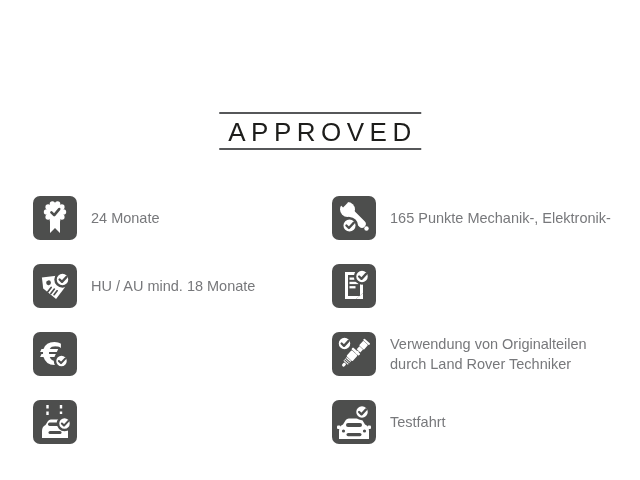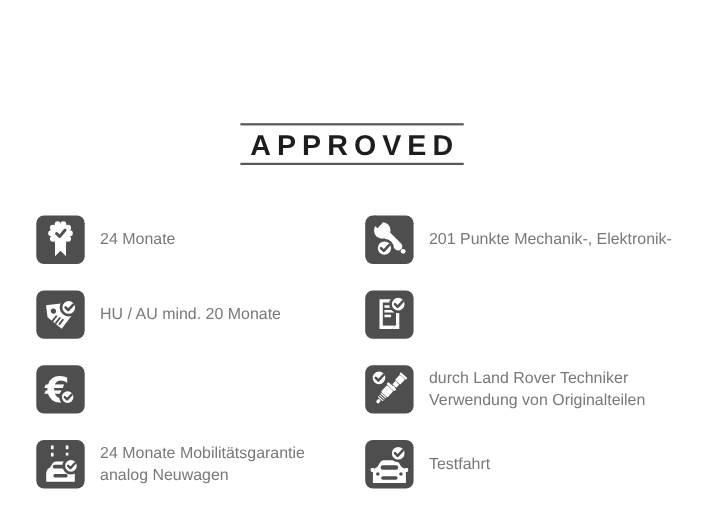--- a/index.html
+++ b/index.html
@@ -8,21 +8,21 @@
     background:#ffffff;
     font-family:"Liberation Sans", sans-serif;
   }
   
   .approved-block{
     position:absolute;top:112px;left:50%;transform:translateX(-50%);
     border-top:2px solid #565759;border-bottom:2px solid #565759;
     padding:5px 4px 3px 9px;
   }
   .approved-title{
-    font-size:26px;font-weight:700;color:#1d1d1b;
+    font-size:26px;font-weight:400;color:#1d1d1b;
     letter-spacing:5.5px;line-height:1;white-space:nowrap;
   }
   
   .benefits{
     position:absolute;left:33px;top:196px;width:574px;
     display:grid;grid-template-columns:299px 275px;grid-auto-rows:68px;
   }
   .benefit{display:flex;align-items:flex-start;}
   .tile{
     width:44px;height:44px;border-radius:7px;background:#4d4e4d;
@@ -74,42 +74,42 @@
       <svg width="44" height="44" viewBox="0 0 44 44">
         <circle cx="15.5" cy="13.5" r="7.5" fill="#fff"></circle>
         <rect x="5" y="2" width="10" height="7" transform="rotate(45 10 5.5)" fill="#4d4e4d"></rect>
         <line x1="15.5" y1="13.5" x2="30" y2="28" stroke="#fff" stroke-width="7.5" stroke-linecap="round"></line>
         <circle cx="34.5" cy="32.5" r="2.2" fill="#fff"></circle>
         <circle cx="17.5" cy="29.5" r="7.3" fill="#fff" stroke="#4d4e4d" stroke-width="2.5"></circle>
         <path d="M14.4,29.5 l2.5,2.5 l5,-5.4" fill="none" stroke="#4d4e4d" stroke-width="2.3" stroke-linecap="round" stroke-linejoin="round"></path>
       </svg>
     </div>
     <div class="btext">
-      <div>201 Punkte Mechanik-, Elektronik-</div>
+      <div>165 Punkte Mechanik-, Elektronik-</div>
     </div>
   </div>
 
   <div class="benefit">
     <div class="tile">
       <svg width="44" height="44" viewBox="0 0 44 44">
         <g transform="rotate(-7 22 22)">
           <path d="M10,12 L33,12 L33,23 L21.5,35 L10,23 Z" fill="#fff"></path>
           <circle cx="16" cy="18" r="2.4" fill="#4d4e4d"></circle>
           <g stroke="#4d4e4d" stroke-width="1.7" stroke-linecap="round">
             <line x1="14" y1="27" x2="18" y2="23"></line>
             <line x1="17" y1="29" x2="21" y2="25"></line>
             <line x1="20" y1="30.5" x2="23.5" y2="27"></line>
           </g>
         </g>
         <circle cx="29.5" cy="15.5" r="7" fill="#fff" stroke="#4d4e4d" stroke-width="2.5"></circle>
         <path d="M26.6,15.5 l2.4,2.4 l4.6,-5" fill="none" stroke="#4d4e4d" stroke-width="2.3" stroke-linecap="round" stroke-linejoin="round"></path>
       </svg>
     </div>
     <div class="btext">
-      <div>HU / AU mind. 20 Monate</div>
+      <div>HU / AU mind. 18 Monate</div>
       <div></div>
     </div>
   </div>
 
   <div class="benefit">
     <div class="tile">
       <svg width="44" height="44" viewBox="0 0 44 44">
         <path d="M13,8 h18 v21 l-7,6 h-11 z" fill="#fff"></path>
         <rect x="16" y="11" width="12" height="21" fill="#4d4e4d"></rect>
         <g fill="#fff">
@@ -149,42 +149,38 @@
           <rect x="-5" y="-10" width="10" height="2.6" rx="1"></rect>
           <rect x="-4" y="-7" width="8" height="8" rx="1"></rect>
           <rect x="-3" y="1.5" width="6" height="5"></rect>
           <rect x="-1.5" y="7" width="3" height="4" rx="1.2"></rect>
         </g>
         <circle cx="12.5" cy="11.5" r="7" fill="#fff" stroke="#4d4e4d" stroke-width="2.5"></circle>
         <path d="M9.6,11.5 l2.4,2.4 l4.6,-5" fill="none" stroke="#4d4e4d" stroke-width="2.3" stroke-linecap="round" stroke-linejoin="round"></path>
       </svg>
     </div>
     <div class="btext">
+      <div>Verwendung von Originalteilen</div>
       <div>durch Land Rover Techniker</div>
-      <div>Verwendung von Originalteilen</div>
     </div>
   </div>
 
   <div class="benefit">
     <div class="tile">
       <svg width="44" height="44" viewBox="0 0 44 44">
         <g stroke="#fff" stroke-width="2.4" stroke-dasharray="3.5 3">
           <line x1="14.5" y1="5" x2="14.5" y2="18"></line>
           <line x1="28" y1="5" x2="28" y2="14"></line>
         </g>
         <path d="M9,38 v-7 q0,-4.5 3.5,-6 l2.5,-4 q1,-1.5 2.8,-1.5 h8.4 q1.8,0 2.8,1.5 l2.5,4 q3.5,1.5 3.5,6 v7 z" fill="#fff"></path>
         <rect x="15" y="22.5" width="14" height="3.5" rx="1.7" fill="#4d4e4d"></rect>
         <rect x="15.5" y="31" width="13" height="3" rx="1.5" fill="#4d4e4d"></rect>
         <circle cx="31.5" cy="23.5" r="6.5" fill="#fff" stroke="#4d4e4d" stroke-width="2.5"></circle>
         <path d="M28.9,23.5 l2.1,2.1 l4.2,-4.5" fill="none" stroke="#4d4e4d" stroke-width="2.1" stroke-linecap="round" stroke-linejoin="round"></path>
       </svg>
-    </div>
-    <div class="btext">
-      <div>24 Monate Mobilitätsgarantie</div>
-      <div>analog Neuwagen</div>
     </div>
   </div>
 
   <div class="benefit">
     <div class="tile">
       <svg width="44" height="44" viewBox="0 0 44 44">
         <rect x="5" y="25.5" width="3.5" height="3.5" rx="1" fill="#fff"></rect>
         <rect x="35.5" y="25.5" width="3.5" height="3.5" rx="1" fill="#fff"></rect>
         <path d="M7,39 v-8 q0,-5 4,-6.5 l2.8,-4.5 q1,-1.6 3,-1.6 h10.4 q2,0 3,1.6 l2.8,4.5 q4,1.5 4,6.5 v8 z" fill="#fff"></path>
         <rect x="14" y="23" width="16" height="4" rx="2" fill="#4d4e4d"></rect>

